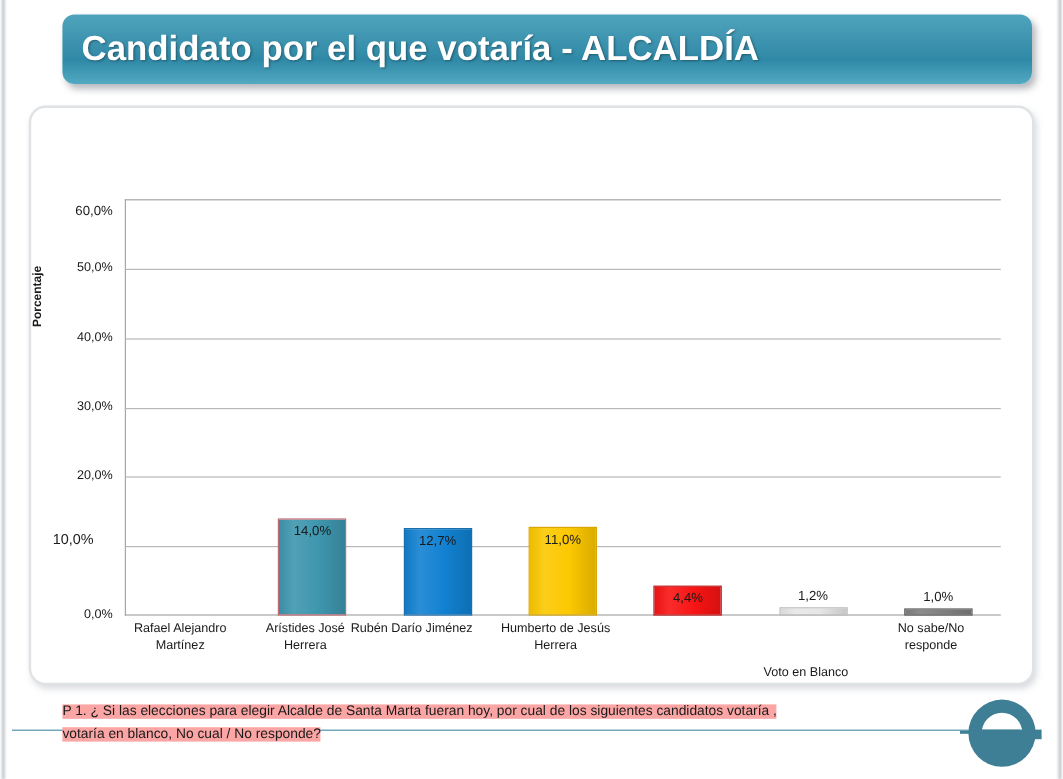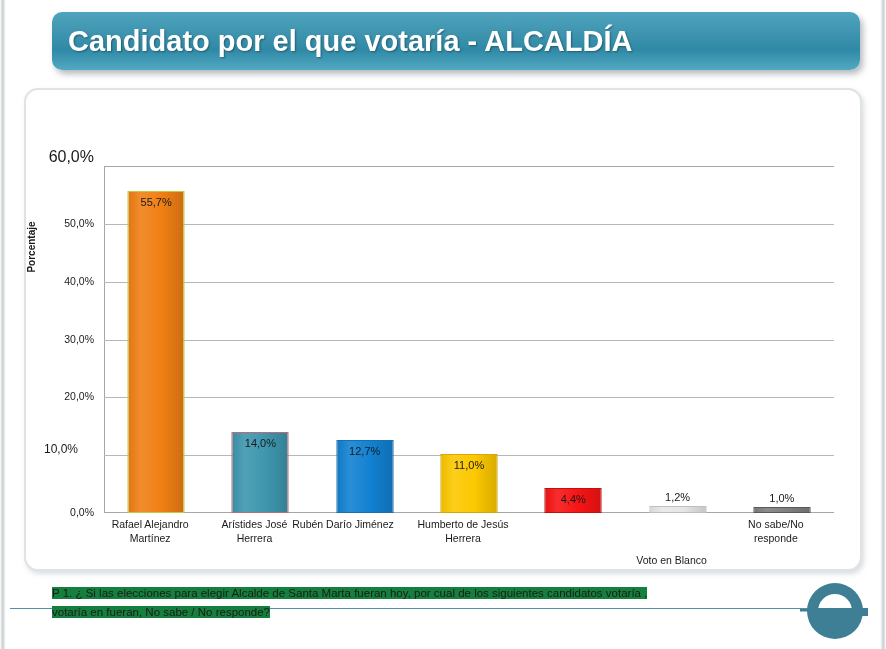--- a/index.html
+++ b/index.html
@@ -170,21 +170,21 @@
   .footnote-rule {
     position: absolute;
     left: 10px;
     top: 608px;
     width: 840px;
     height: 0;
     border-top: 1px solid #4f93ab;
     z-index: 1;
   }
   .footnote span {
-    background: #15803d;
+    background: #fca5a5;
   }
 
   
   .logo {
     position: absolute;
     left: 800px;
     top: 578px;
     width: 70px;
     height: 66px;
     z-index: 4;
@@ -206,47 +206,42 @@
 
 <div class="plot-area" id="plot-area"></div>
 <div id="gridlines-layer">
     <div class="gridline" style="position: absolute; left: 104px; top: 223.833px;"></div>
     <div class="gridline" style="position: absolute; left: 104px; top: 281.667px;"></div>
     <div class="gridline" style="position: absolute; left: 104px; top: 339.5px;"></div>
     <div class="gridline" style="position: absolute; left: 104px; top: 397.333px;"></div>
     <div class="gridline" style="position: absolute; left: 104px; top: 455.167px;"></div>
   </div>
 <div id="yticks-layer">
-    <div style="position: absolute; left: 28px; top: 148px; width: 66px; text-align: right; font-size: 16px; color: rgb(26, 26, 26); white-space: nowrap;">60,0%</div>
+    <div style="position: absolute; left: 28px; top: 170px; width: 66px; text-align: right; font-size: 11px; color: rgb(26, 26, 26); white-space: nowrap;">60,0%</div>
     <div style="position: absolute; left: 28px; top: 216.833px; width: 66px; text-align: right; font-size: 10.5px; color: rgb(26, 26, 26); white-space: nowrap;">50,0%</div>
     <div style="position: absolute; left: 28px; top: 274.667px; width: 66px; text-align: right; font-size: 10.5px; color: rgb(26, 26, 26); white-space: nowrap;">40,0%</div>
     <div style="position: absolute; left: 28px; top: 332.5px; width: 66px; text-align: right; font-size: 10.5px; color: rgb(26, 26, 26); white-space: nowrap;">30,0%</div>
     <div style="position: absolute; left: 28px; top: 390.333px; width: 66px; text-align: right; font-size: 10.5px; color: rgb(26, 26, 26); white-space: nowrap;">20,0%</div>
     <div style="position: absolute; left: 28px; top: 442px; width: 66px; text-align: center; font-size: 12px; color: rgb(26, 26, 26); white-space: nowrap;">10,0%</div>
     <div style="position: absolute; left: 28px; top: 506px; width: 66px; text-align: right; font-size: 10.5px; color: rgb(26, 26, 26); white-space: nowrap;">0,0%</div>
   </div>
 
 <div class="bars-layer" id="bars-layer">
-    <div class="bar-slot" style="left: 0px; width: 104.286px;">
-      <div class="bar" style="height: 322.132px; background: linear-gradient(to right, rgb(226, 119, 19) 0%, rgb(242, 140, 44) 22%, rgb(240, 127, 20) 60%, rgb(206, 109, 17) 100%); border: 1.5px solid rgb(184, 209, 74);">
-        <div class="bar-label">55,7%</div>
-      </div>
-    </div>
     <div class="bar-slot" style="left: 104.286px; width: 104.286px;">
       <div class="bar" style="height: 80.9667px; background: linear-gradient(to right, rgb(58, 141, 164) 0%, rgb(81, 161, 182) 22%, rgb(62, 150, 174) 60%, rgb(53, 129, 150) 100%); border: 1.5px solid rgb(192, 106, 114);">
         <div class="bar-label">14,0%</div>
       </div>
     </div>
     <div class="bar-slot" style="left: 208.571px; width: 104.286px;">
       <div class="bar" style="height: 73.4483px; background: linear-gradient(to right, rgb(17, 121, 196) 0%, rgb(42, 142, 214) 22%, rgb(18, 129, 209) 60%, rgb(15, 111, 180) 100%); border: 1.5px solid rgb(26, 111, 175);">
         <div class="bar-label">12,7%</div>
       </div>
     </div>
     <div class="bar-slot" style="left: 312.857px; width: 104.286px;">
-      <div class="bar" style="height: 59px; background: linear-gradient(to right, rgb(237, 188, 0) 0%, rgb(252, 206, 26) 22%, rgb(252, 200, 0) 60%, rgb(217, 172, 0) 100%); border: 1.5px solid rgb(217, 168, 0);">
+      <div class="bar" style="height: 74px; background: linear-gradient(to right, rgb(237, 188, 0) 0%, rgb(252, 206, 26) 22%, rgb(252, 200, 0) 60%, rgb(217, 172, 0) 100%); border: 1.5px solid rgb(217, 168, 0);">
         <div class="bar-label">11,0%</div>
       </div>
     </div>
     <div class="bar-slot" style="left: 417.143px; width: 104.286px;">
       <div class="bar" style="height: 25.4467px; background: linear-gradient(to right, rgb(233, 19, 19) 0%, rgb(249, 44, 44) 22%, rgb(248, 20, 20) 60%, rgb(213, 17, 17) 100%); border: 1.5px solid rgb(192, 16, 16);">
         <div class="bar-label">4,4%</div>
       </div>
     </div>
     <div class="bar-slot" style="left: 521.429px; width: 104.286px;">
       <div class="bar" style="height: 6.94px; background: linear-gradient(to right, rgb(216, 216, 216) 0%, rgb(233, 233, 233) 22%, rgb(230, 230, 230) 60%, rgb(198, 198, 198) 100%); border: 1.5px solid rgb(191, 191, 191);">
@@ -281,21 +276,21 @@
     </div>
     <div class="cat-label" style="left: 619.857px;">
       <div>No sabe/No</div>
       <div>responde</div>
     </div>
   </div>
 
 <div class="footnote-rule"></div>
 <div class="footnote">
   <div><span>P 1. ¿ Si las elecciones para elegir Alcalde de Santa Marta fueran hoy, por cual de los siguientes candidatos votaría ,</span></div>
-  <div><span>votaría en fueran, No sabe / No responde?</span></div>
+  <div><span>votaría en blanco, No cual / No responde?</span></div>
 </div>
 
 <div class="logo">
   <svg width="70" height="66" viewBox="0 0 70 66">
     <g id="logo-g">
         <path d="M35 5 a28 28 0 1 0 0 56 a28 28 0 1 0 0 -56 z M35 16 a17 17 0 0 1 17 17 l-34 0 a17 17 0 0 1 17 -17 z" fill="#3f7f95"></path>
         <rect x="16" y="30" width="52" height="8" fill="#3f7f95"></rect>
         <rect x="0" y="31" width="16" height="2.5" fill="#3f7f95"></rect>
       </g>
   </svg>

